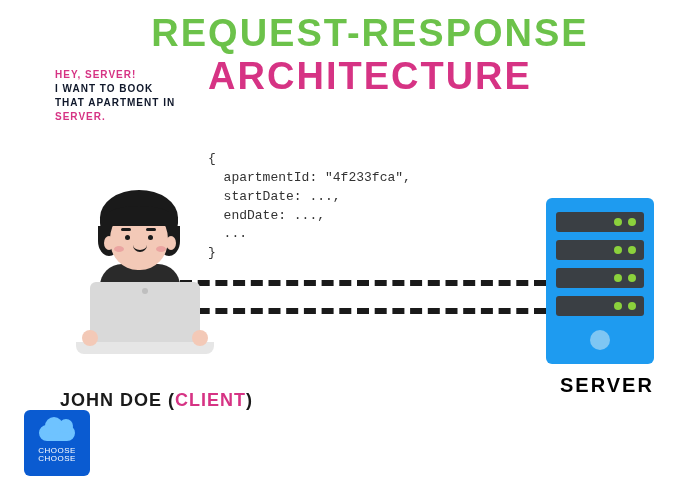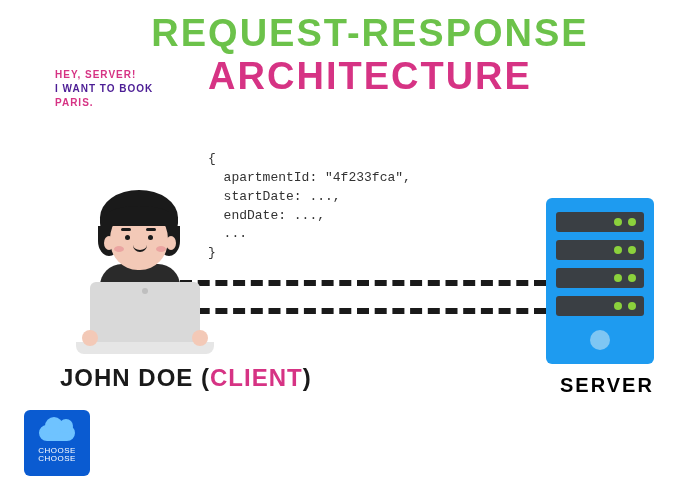--- a/index.html
+++ b/index.html
@@ -31,21 +31,21 @@
     left: 55px;
     width: 180px;
     text-align: left;
     font-size: 10px;
     font-weight: 900;
     line-height: 1.4;
     font-family: Impact, 'Arial Black', sans-serif;
     letter-spacing: 1px;
   }
   .bubble .l1 { color: #d63384; }
-  .bubble .lf { color: #4c1d95; }
+  .bubble .lf { color: #0f172a; }
   .bubble .l4 { color: #d63384; }
   .payload {
     position: absolute;
     top: 150px;
     left: 208px;
     font-family: 'Courier New', Courier, monospace;
     font-size: 13px;
     color: #333;
     line-height: 1.45;
     white-space: pre;
@@ -134,23 +134,23 @@
     border-radius:0 0 8px 8px;
     z-index:7;
   }
   .hand {
     position:absolute; top:150px;
     width:16px; height:16px; background:#f3c9b7;
     border-radius:50%; z-index:8;
   }
   .hand.l{left:12px;} .hand.r{left:122px;}
   .client-label {
-    position:absolute; top:364px; left:60px;
-    font-family: Impact, 'Arial Black', sans-serif;
-    font-size:24px; font-weight:900; letter-spacing:1px;
+    position:absolute; top:390px; left:60px;
+    font-family: Impact, 'Arial Black', sans-serif;
+    font-size:18px; font-weight:900; letter-spacing:1px;
     color:#1a1a1a;
   }
   .client-label .role { color:#d63384; }
   
   .server {
     position:absolute; top:198px; left:546px;
     width:108px; height:166px;
     background:#1e9bf0;
     border-radius:6px;
   }
@@ -211,21 +211,22 @@
 
 <div class="title">
   <span class="g">REQUEST-RESPONSE</span>
   <span> </span>
   <span class="p">ARCHITECTURE</span>
 </div>
 
 <div class="bubble">
   <div class="l1">HEY, SERVER!</div>
   <div class="lf">I WANT TO BOOK</div>
-  <div class="l4">PARIS.</div>
+  <div class="lf">THAT APARTMENT IN</div>
+  <div class="l4">SERVER.</div>
 </div>
 
 <div class="payload"><span>{</span>
 <span>  apartmentId: "4f233fca",</span>
 <span>  startDate: ...,</span>
 <span>  endDate: ...,</span>
 <span>  ...</span>
 <span>}</span></div>
 
 <div class="client">

